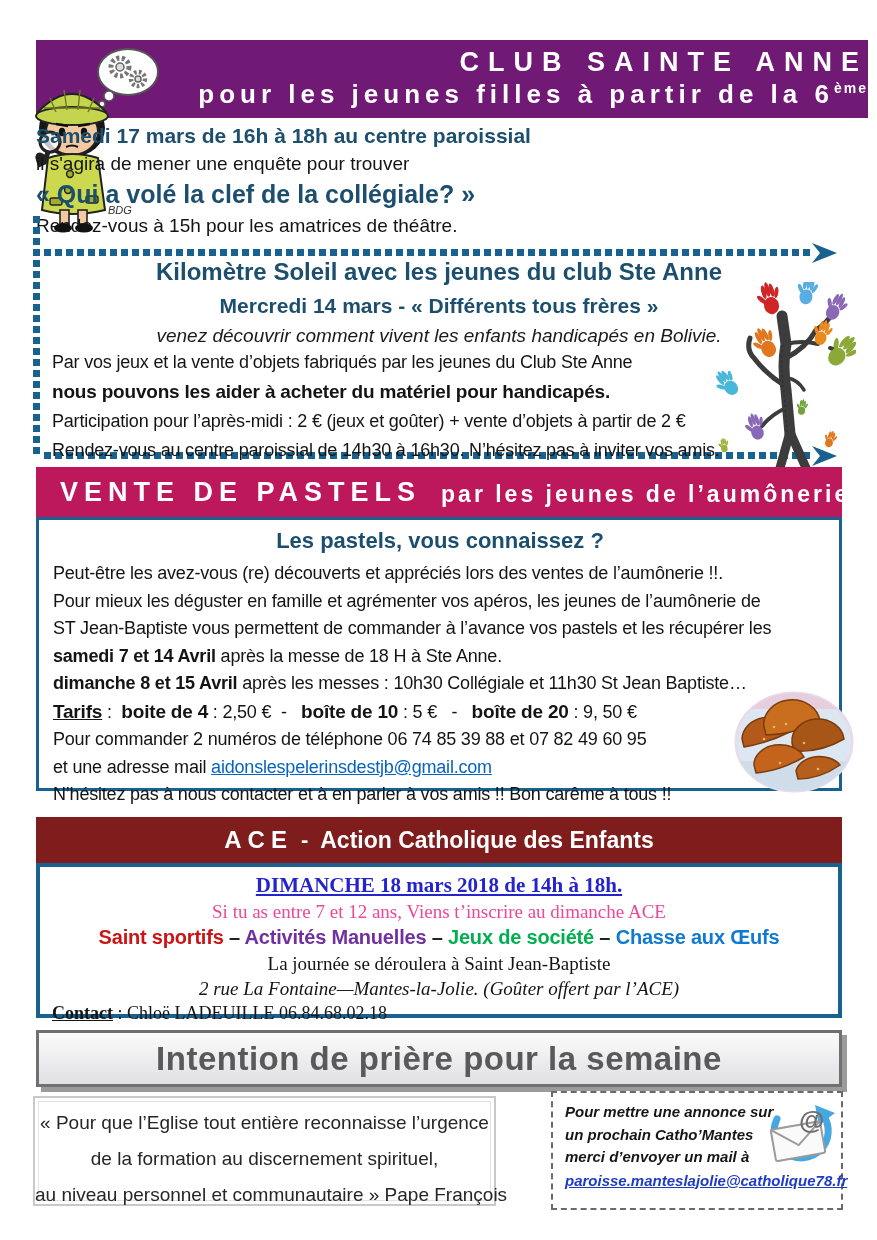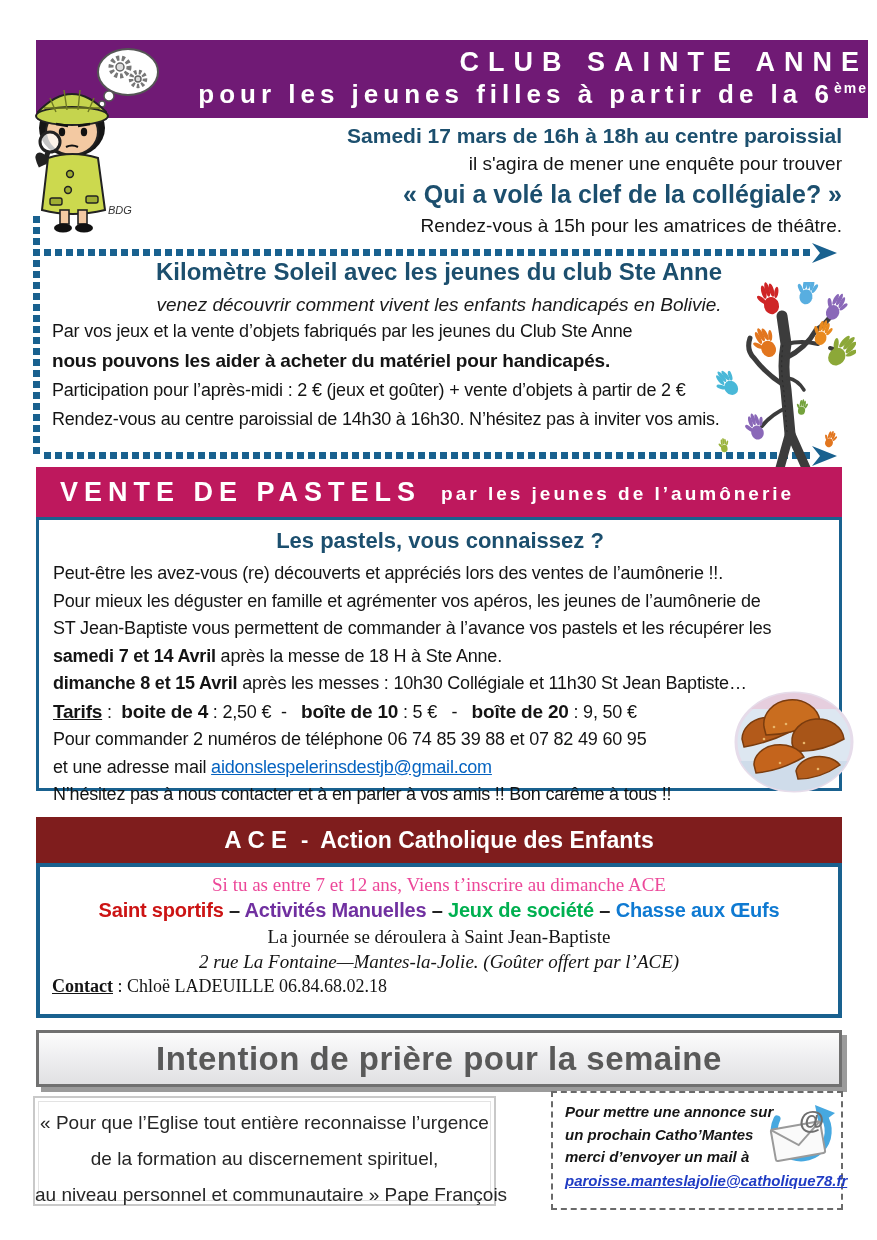--- a/index.html
+++ b/index.html
@@ -8,42 +8,42 @@
   .abs{position:absolute;}
   .nowrap{white-space:nowrap;}
 
   
   .header-banner{left:36px;top:40px;width:832px;height:78px;background:#701a75;color:#fff;text-align:right;}
   .header-l1{font-size:27px;font-weight:bold;letter-spacing:9px;margin-top:7px;}
   .header-l2{font-size:26px;font-weight:bold;letter-spacing:5px;margin-top:1px;}
   .header-l2 sup{font-size:14px;letter-spacing:2px;}
 
   
-  .intro{left:36px;top:124px;width:806px;text-align:right;}
+  .intro{left:36px;top:124px;width:806px;text-align:left;}
   .intro-date{font-size:21px;font-weight:bold;color:#1c4f6e;margin-bottom:5px;}
   .intro-line{font-size:19px;color:#141414;margin-bottom:3px;}
   .intro-quote{font-size:25px;font-weight:bold;color:#1c4f6e;margin:5px 0 6px;}
 
   
   .dot-h{height:7px;background:repeating-linear-gradient(90deg,#19618f 0 7px,transparent 7px 11px);}
   .dot-v{width:7px;background:repeating-linear-gradient(180deg,#19618f 0 7px,transparent 7px 11px);}
 
   
   .km{left:36px;top:258px;width:806px;}
   .km-title{font-size:24px;font-weight:bold;color:#1c4f6e;text-align:center;margin-bottom:8px;}
   .km-sub{font-size:21px;font-weight:bold;color:#1c4f6e;text-align:center;margin-bottom:7px;}
   .km-it{font-size:19px;font-style:italic;color:#1a1a1a;text-align:center;margin-bottom:5px;}
   .km-line{font-size:18px;color:#141414;margin:0 0 8px 16px;letter-spacing:-0.2px;}
   .km-bold{font-size:19px;font-weight:bold;}
 
   
   .vente-banner{left:36px;top:467px;width:806px;height:50px;background:#be185d;color:#fff;
                 display:flex;align-items:center;padding-left:24px;box-sizing:border-box;}
   .vente-main{font-size:27px;font-weight:bold;letter-spacing:6px;}
-  .vente-sub{font-size:19px;font-weight:bold;letter-spacing:3px;margin-left:20px;padding-top:4px;}
+  .vente-sub{font-size:23px;font-weight:bold;letter-spacing:3px;margin-left:20px;padding-top:4px;}
   .pastels-box{left:36px;top:517px;width:806px;height:274px;border:3px solid #19618f;box-sizing:border-box;
                background:#fff;padding:6px 12px 0 14px;}
   .pastels-h{font-size:22px;font-weight:bold;color:#1c4f6e;text-align:center;margin:2px 0 6px;}
   .p-line{font-size:18px;line-height:27.5px;color:#141414;letter-spacing:-0.2px;}
   .p-bold{font-weight:bold;}
   .tarifs-label{font-weight:bold;text-decoration:underline;font-size:19px;}
   .tarif-b{font-weight:bold;font-size:19px;}
   .mail-link{color:#0563c1;text-decoration:underline;}
   .pastry{z-index:3;}
 
@@ -147,20 +147,21 @@
   <svg class="abs" style="left:812px;top:241px;" width="26" height="24" viewBox="0 0 26 24">
     <polygon points="0,2 25,12 0,22 8,12" fill="#19618f"></polygon>
   </svg>
   <div class="abs dot-h" style="left:44px;top:452px;width:770px;"></div>
   <svg class="abs" style="left:812px;top:444px;" width="26" height="24" viewBox="0 0 26 24">
     <polygon points="0,2 25,12 0,22 8,12" fill="#19618f"></polygon>
   </svg>
 
   <div class="abs km">
     <div class="km-title nowrap">Kilomètre Soleil  avec les jeunes du club Ste Anne</div>
+    <div class="km-sub nowrap">Mercredi 14 mars - « Différents tous frères »</div>
     <div class="km-it nowrap">venez découvrir comment vivent les enfants handicapés en Bolivie.</div>
     <div class="km-line nowrap">Par vos jeux et la vente d’objets fabriqués par les jeunes du Club Ste Anne</div>
     <div class="km-line km-bold nowrap">nous pouvons les aider à acheter du matériel pour handicapés.</div>
     <div class="km-line nowrap">Participation pour l’après-midi : 2 € (jeux et goûter) + vente d’objets à partir de 2 €</div>
     <div class="km-line nowrap">Rendez-vous au centre paroissial de 14h30 à 16h30. N’hésitez pas à inviter vos amis.</div>
   </div>
 
   <svg class="abs" style="left:714px;top:282px;" width="142" height="192" viewBox="0 0 142 192">
     <defs>
       <g id="hand">
@@ -245,20 +246,21 @@
     </g>
   </svg>
 
   <div class="abs ace-banner">
     <span class="ace-label">ACE</span>
     <span class="ace-dash">-</span>
     <span class="ace-title nowrap">Action Catholique des Enfants</span>
   </div>
 
   <div class="abs ace-box">
+    <div class="ace-date nowrap">DIMANCHE 18 mars 2018 de 14h à 18h.</div>
     <div class="ace-l2 nowrap">Si tu as entre 7 et 12 ans, Viens t’inscrire au dimanche ACE</div>
     <div class="ace-jeux nowrap"><span class="c-red">Saint sportifs</span> <span class="c-sep">–</span> <span class="c-purple">Activités Manuelles</span> <span class="c-sep">–</span> <span class="c-green">Jeux de société</span> <span class="c-sep">–</span> <span class="c-blue">Chasse aux Œufs</span></div>
     <div class="ace-l4 nowrap">La journée se déroulera à Saint Jean-Baptiste</div>
     <div class="ace-l5 nowrap">2 rue La Fontaine—Mantes-la-Jolie. (Goûter offert par l’ACE)</div>
     <div class="ace-contact nowrap"><span class="contact-label">Contact</span><span> : Chloë LADEUILLE 06.84.68.02.18</span></div>
   </div>
 
   <div class="abs intention-banner">
     <div class="intention-title nowrap">Intention de prière pour la semaine</div>
   </div>

